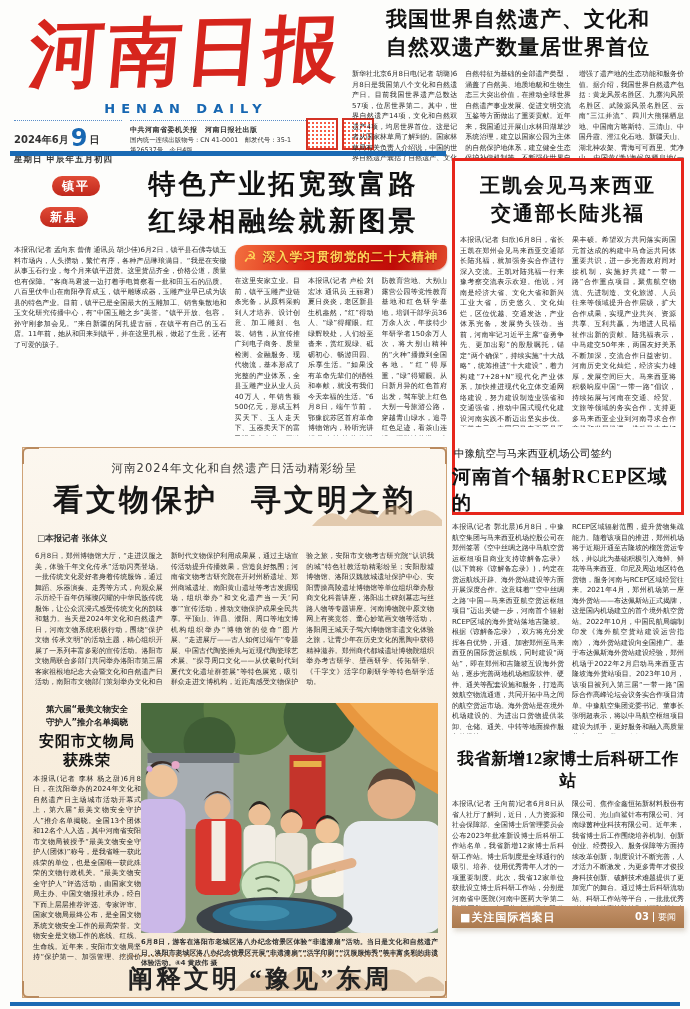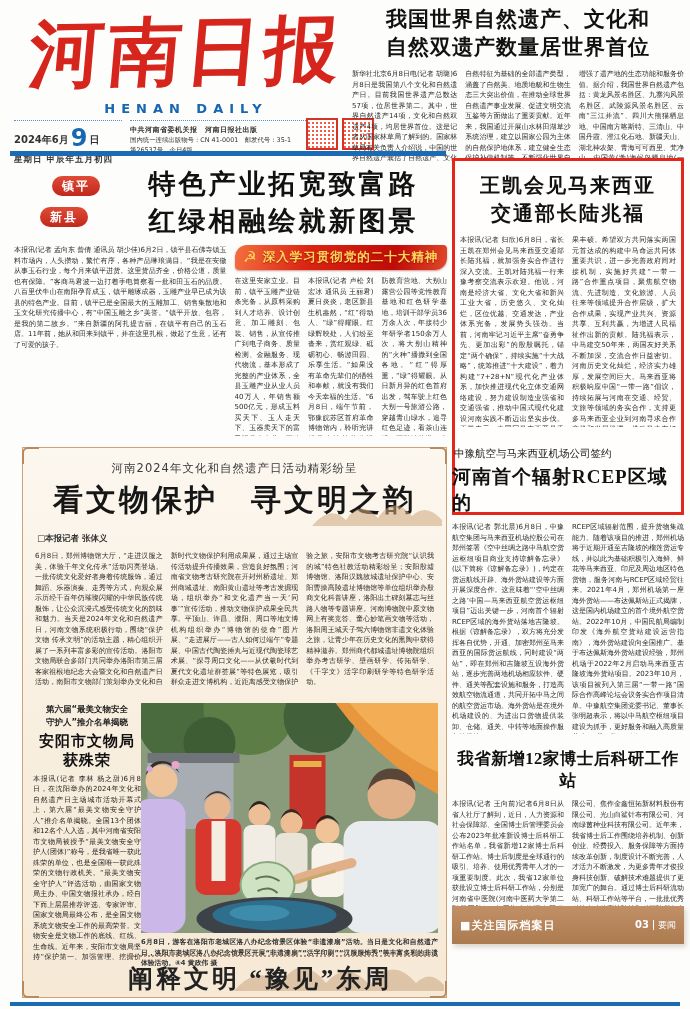--- a/index.html
+++ b/index.html
@@ -101,21 +101,21 @@
   .mtn{position:absolute;pointer-events:none;}
 
   
   .postdoc{left:452px;top:748px;width:232px;}
   .pd-title{font-size:16.5px;font-weight:bold;letter-spacing:.5px;color:#111;text-align:center;}
   .pd-cols{margin-top:7px;height:122px;}
 
   
   .archives{left:452px;top:906px;width:232px;background:#fffdf9;box-shadow:2px 3px 5px rgba(120,90,60,.25);}
   .ar-band{height:22px;background:linear-gradient(#c29068,#ab7a4e);display:flex;align-items:center;
-           justify-content:space-between;padding:8px 8px;}
+           justify-content:space-between;padding:0 8px;}
   .ar-band .t{color:#fff;font-size:11px;font-weight:bold;letter-spacing:1px;}
   .ar-band .p{color:#fff;font-size:10px;font-weight:bold;}
   .ar-band .p .sec{font-weight:normal;border-left:1px solid #fff;margin-left:4px;padding-left:4px;font-size:9px;}
   .ar-body{padding:8px 10px 9px;}
   .ar-title{font-size:14.5px;font-weight:bold;color:#1a1a1a;letter-spacing:1px;}
   .ar-intro{margin-top:6px;font-size:7px;line-height:1.8;color:#6b4c2e;font-style:italic;text-align:justify;}
 </style>
 </head>
 <body>
 
@@ -161,21 +161,21 @@
   <div class="abs rule-top"></div>
 
   <div class="abs badge" style="left:52px;top:176px;">镇平</div>
   <div class="abs badge" style="left:40px;top:207px;">新县</div>
   <div class="abs feat-title serif">
     <div>特色产业拓宽致富路</div>
     <div>红绿相融绘就新图景</div>
   </div>
 
   <div class="abs feat-body">
-    <div class="ncol feat-c1">本报讯(记者 孟向东 曾倩 通讯员 胡少佳)6月2日，镇平县石佛寺镇玉料市场内，人头攒动，繁忙有序，各种产品琳琅满目。“我是在安徽从事玉石行业，每个月来镇平进货。这里货品齐全，价格公道，质量也有保障。”客商马君波一边打着手电筒察看一批和田玉石的品质。八百里伏牛山在南阳孕育成玉，镇平雕琢成器，玉雕产业早已成为该县的特色产业。目前，镇平已是全国最大的玉雕加工、销售集散地和玉文化研究传播中心，有“中国玉雕之乡”美誉。“镇平开放、包容，是我的第二故乡。”来自新疆的阿扎提古丽，在镇平有自己的玉石店。11年前，她从和田来到镇平，并在这里扎根，做起了生意，还有了可爱的孩子。</div>
+    <div class="ncol feat-c1">本报讯(记者 孟向东 曾倩 通讯员 胡少佳)6月2日，镇平县石佛寺镇玉料市场内，人头攒动，繁忙有序，各种产品琳琅满目。“我是在安徽从事玉石行业，每个月来镇平进货。这里货品齐全，价格公道，质量也有保障。”客商马君波一边打着手电筒察看一批和田玉石的品质。八百里伏牛山在南阳孕育成玉，镇平雕琢成器，玉雕产业早已成为该县的特色产业。目前，镇平已是全国最大的玉雕加工、销售集散地和玉文化研究传播中心，有“中国玉雕之乡”美誉。“镇平开放、包容，孙守刚参加会见。”来自新疆的阿扎提古丽，在镇平有自己的玉石店。11年前，她从和田来到镇平，并在这里扎根，做起了生意，还有了可爱的孩子。</div>
     <div class="feat-right">
       <div class="party-banner">
         <span class="emb">☭</span>
         <span class="txt">深入学习贯彻党的二十大精神</span>
       </div>
       <div class="colrow feat-cols">
         <div class="ncol">在这里安家立业。目前，镇平玉雕产业链条完备，从原料采购到人才培养、设计创意、加工雕刻、包装、销售，从宣传推广到电子商务、质量检测、金融服务、现代物流，基本形成了完整的产业体系，全县玉雕产业从业人员40万人，年销售额500亿元，形成玉料买天下、玉人走天下、玉器卖天下的富民强县大产业。无独有偶，镇平县还有一个特色产业闻名全国，那就是锦鲤养殖。在侯集镇向寨村，几乎家家有鱼塘、户户养锦鲤，全村鱼塘面积超过2000亩，千姿百态的锦鲤已成为推动乡村振兴的“主角”。当地的锦鲤养殖可追溯到20世纪80年代初。(下转第二版)</div>
         <div class="ncol">本报讯(记者 卢松 刘宏冰 通讯员 王丽君)夏日炎炎，老区新县生机盎然，“红”得动人、“绿”得耀眼。红绿辉映处，人们纷至沓来，赏红观绿、砥砺初心、畅游田园、乐享生活。“如果没有革命先辈们的牺牲和奉献，就没有我们今天幸福的生活。”6月8日，端午节前，鄂豫皖苏区首府革命博物馆内，聆听完讲解员声情并茂的讲述，游客们感慨万千，随之报以热烈的掌声。在鄂豫皖苏区首府旧址，在鄂豫皖苏区首府烈士陵园，在吴焕先烈士故居，在“红田”惨案遗址……每一处红色遗迹遗存前，来瞻仰学习的人们，都有着同样的感受。依托丰富的红色资源，新县已成功打造出大别山干部学院、大别山国</div>
         <div class="ncol">防教育营地、大别山露营公园等党性教育基地和红色研学基地，培训干部学员36万余人次，年接待少年研学者150余万人次，将大别山精神的“火种”播撒到全国各地。“红”得厚重，“绿”得耀眼。从日新月异的红色首府出发，驾车驶上红色大别一号旅游公路，穿越青山绿水，追寻红色足迹，看茶山连绵，观碧波荡漾，乡村美好，老区巨变，让人惊叹连连。文旅兴则乡村富。近年来，新县持续擦亮“九镇十八湾，全域游新县”文旅品牌，打造红色传承文化游、原乡古村游等精品旅游线路，走出了一条“红色+生态+乡村”融合发展之路。2023年，新县接待游客1377万余人次，同比增长32.9%；实现旅游收入92.88亿元，同比增长26.4%。(下转第二版)</div>
       </div>

